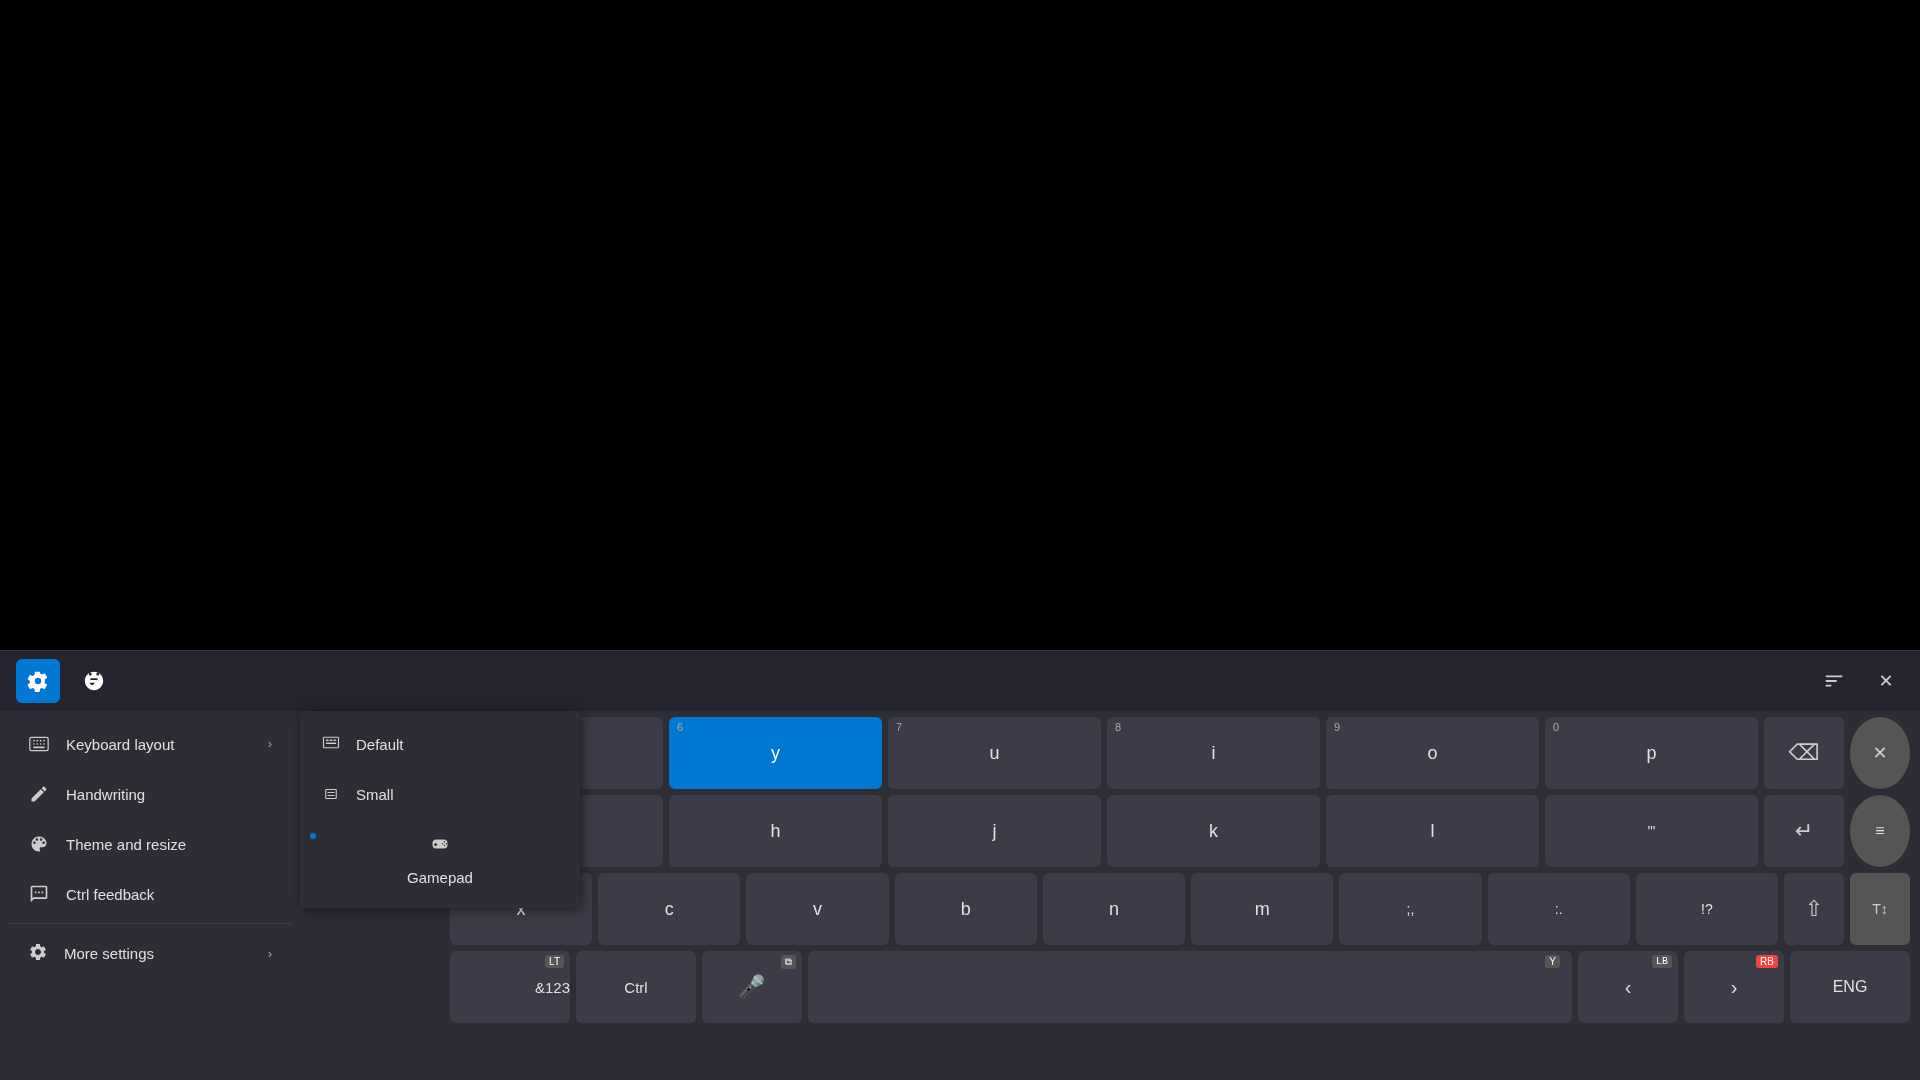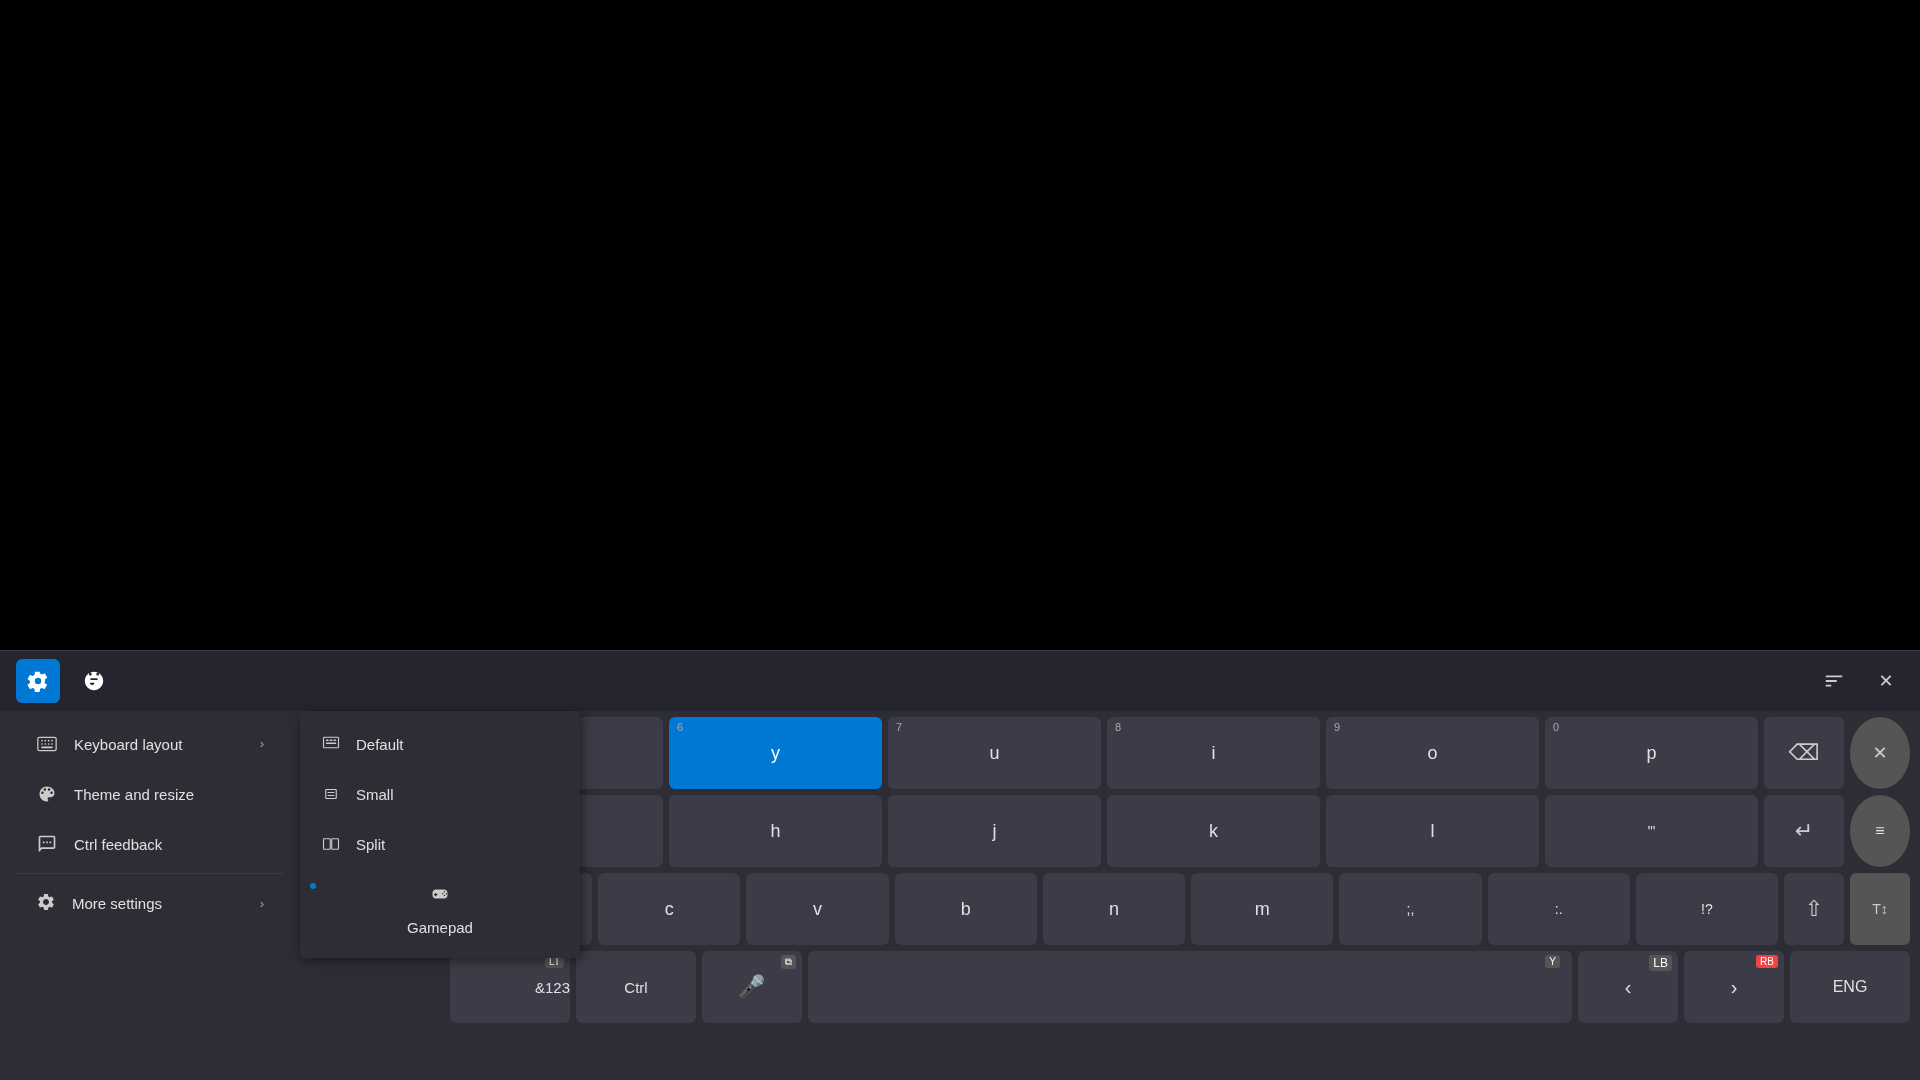--- a/index.html
+++ b/index.html
@@ -77,21 +77,21 @@
     }
 
     
     .sidebar-menu {
       position: absolute;
       left: 0;
       top: 60px;
       width: 300px;
       background: #2d2d35;
       z-index: 100;
-      padding: 8px 16px;
+      padding: 8px 8px;
     }
 
     .sidebar-item {
       display: flex;
       align-items: center;
       padding: 14px 20px;
       gap: 16px;
       cursor: pointer;
       color: #e0e0e0;
       font-size: 15px;
@@ -281,20 +281,28 @@
             <line x1="10" y1="12" x2="10" y2="12" stroke="#ccc" stroke-width="2" stroke-linecap="round"></line>
             <line x1="14" y1="12" x2="14" y2="12" stroke="#ccc" stroke-width="2" stroke-linecap="round"></line>
             <line x1="18" y1="12" x2="18" y2="12" stroke="#ccc" stroke-width="2" stroke-linecap="round"></line>
             <line x1="6" y1="16" x2="18" y2="16" stroke="#ccc" stroke-width="2" stroke-linecap="round"></line>
           </svg>
       </div>
       <span>Keyboard layout</span>
       <span class="chevron">›</span>
     </div>
 
+    <div class="sidebar-item">
+      <div class="item-icon">
+        <svg width="20" height="20" viewBox="0 0 24 24" fill="#ccc">
+            <path d="M3 17.25V21h3.75L17.81 9.94l-3.75-3.75L3 17.25zM20.71 7.04a1 1 0 0 0 0-1.41l-2.34-2.34a1 1 0 0 0-1.41 0l-1.83 1.83 3.75 3.75 1.83-1.83z"></path>
+          </svg>
+      </div>
+      <span>Handwriting</span>
+    </div>
 
     <div class="sidebar-item">
       <div class="item-icon">
         <svg width="20" height="20" viewBox="0 0 24 24" fill="#ccc">
             <path d="M12 3c-4.97 0-9 4.03-9 9s4.03 9 9 9c.83 0 1.5-.67 1.5-1.5 0-.39-.15-.74-.39-1.01-.23-.26-.38-.61-.38-.99 0-.83.67-1.5 1.5-1.5H16c2.76 0 5-2.24 5-5 0-4.42-4.03-8-9-8zm-5.5 9c-.83 0-1.5-.67-1.5-1.5S5.67 9 6.5 9 8 9.67 8 10.5 7.33 12 6.5 12zm3-4C8.67 8 8 7.33 8 6.5S8.67 5 9.5 5s1.5.67 1.5 1.5S10.33 8 9.5 8zm5 0c-.83 0-1.5-.67-1.5-1.5S13.67 5 14.5 5s1.5.67 1.5 1.5S15.33 8 14.5 8zm3 4c-.83 0-1.5-.67-1.5-1.5S16.67 9 17.5 9s1.5.67 1.5 1.5-.67 1.5-1.5 1.5z"></path>
           </svg>
       </div>
       <span>Theme and resize</span>
     </div>
 
@@ -336,29 +344,20 @@
     </div>
     <div class="layout-item">
       <div class="item-icon">
         <svg width="18" height="18" viewBox="0 0 24 24" fill="#ccc">
             <rect x="5" y="6" width="14" height="12" rx="1" stroke="#ccc" stroke-width="1.5" fill="none"></rect>
             <line x1="8" y1="10" x2="16" y2="10" stroke="#ccc" stroke-width="1.5" stroke-linecap="round"></line>
             <line x1="8" y1="14" x2="16" y2="14" stroke="#ccc" stroke-width="1.5" stroke-linecap="round"></line>
           </svg>
       </div>
       <span>Small</span>
-    </div>
-    <div class="layout-item">
-      <div class="item-icon">
-        <svg width="18" height="18" viewBox="0 0 24 24" fill="#ccc">
-            <rect x="2" y="5" width="9" height="14" rx="1" stroke="#ccc" stroke-width="1.5" fill="none"></rect>
-            <rect x="13" y="5" width="9" height="14" rx="1" stroke="#ccc" stroke-width="1.5" fill="none"></rect>
-          </svg>
-      </div>
-      <span>Split</span>
     </div>
     <div class="layout-item" style="position:relative;flex-direction:column;">
       <div class="selected-dot"></div>
       <div class="item-icon">
         <svg width="18" height="18" viewBox="0 0 24 24" fill="#ccc">
             <path d="M17.5 6h-11C4 6 2 8 2 10.5v3C2 16 4 18 6.5 18h11c2.5 0 4.5-2 4.5-4.5v-3C22 8 20 6 17.5 6zm-9 7.5H7v1.5H5.5V13.5H4V12h1.5V10.5H7V12h1.5v1.5zm7-1c-.55 0-1-.45-1-1s.45-1 1-1 1 .45 1 1-.45 1-1 1zm2.5 2.5c-.55 0-1-.45-1-1s.45-1 1-1 1 .45 1 1-.45 1-1 1zm0-5c-.55 0-1-.45-1-1s.45-1 1-1 1 .45 1 1-.45 1-1 1zm2.5 2.5c-.55 0-1-.45-1-1s.45-1 1-1 1 .45 1 1-.45 1-1 1z"></path>
           </svg>
       </div>
       <span>Gamepad</span>
     </div>
@@ -441,21 +440,21 @@
         <span>Ctrl</span>
       </div>
       <div class="key" style="flex:none; width:100px; font-size:22px; position:relative;">
         <span style="position:absolute; top:4px; right:6px; font-size:10px; background:#555; border-radius:3px; padding:1px 4px; color:#fff;">⧉</span>
         🎤
       </div>
       <div class="key space-key" style="position:relative;">
         <span style="position:absolute; top:4px; right:12px; font-size:10px; background:#555; border-radius:3px; padding:1px 4px; color:#fff;">Y</span>
       </div>
       <div class="key" style="flex:none; width:100px; font-size:20px; position:relative;">
-        <span style="position:absolute; top:4px; right:6px; font-size:12px; background:#555; border-radius:3px; padding:1px 4px; color:#fff;">LB</span>
+        <span style="position:absolute; top:4px; right:6px; font-size:10px; background:#555; border-radius:3px; padding:1px 4px; color:#fff;font-family:Liberation Mono, monospace;">LB</span>
         ‹
       </div>
       <div class="key" style="flex:none; width:100px; font-size:20px; position:relative;">
         <span style="position:absolute; top:4px; right:6px; font-size:10px; background:#ef4444; border-radius:3px; padding:1px 4px; color:#fff;">RB</span>
         ›
       </div>
       <div class="key" style="flex:none; width:120px; font-size:16px;">
         <span>ENG</span>
       </div>
     </div>

